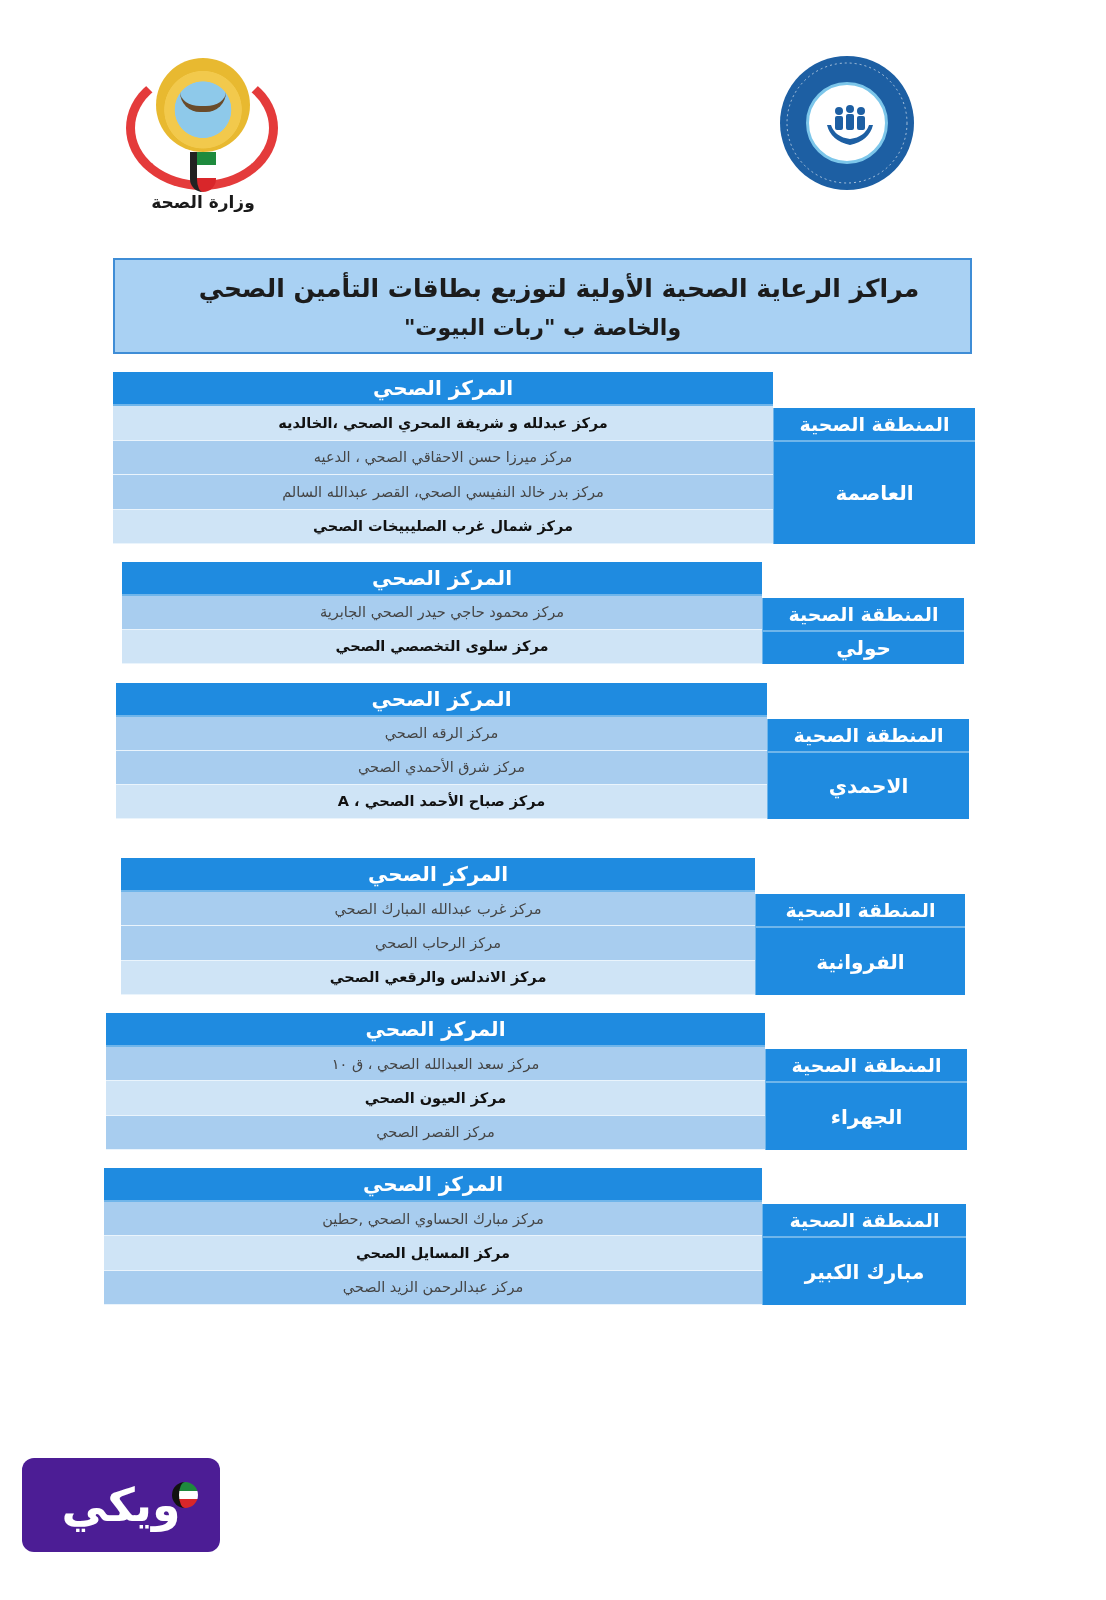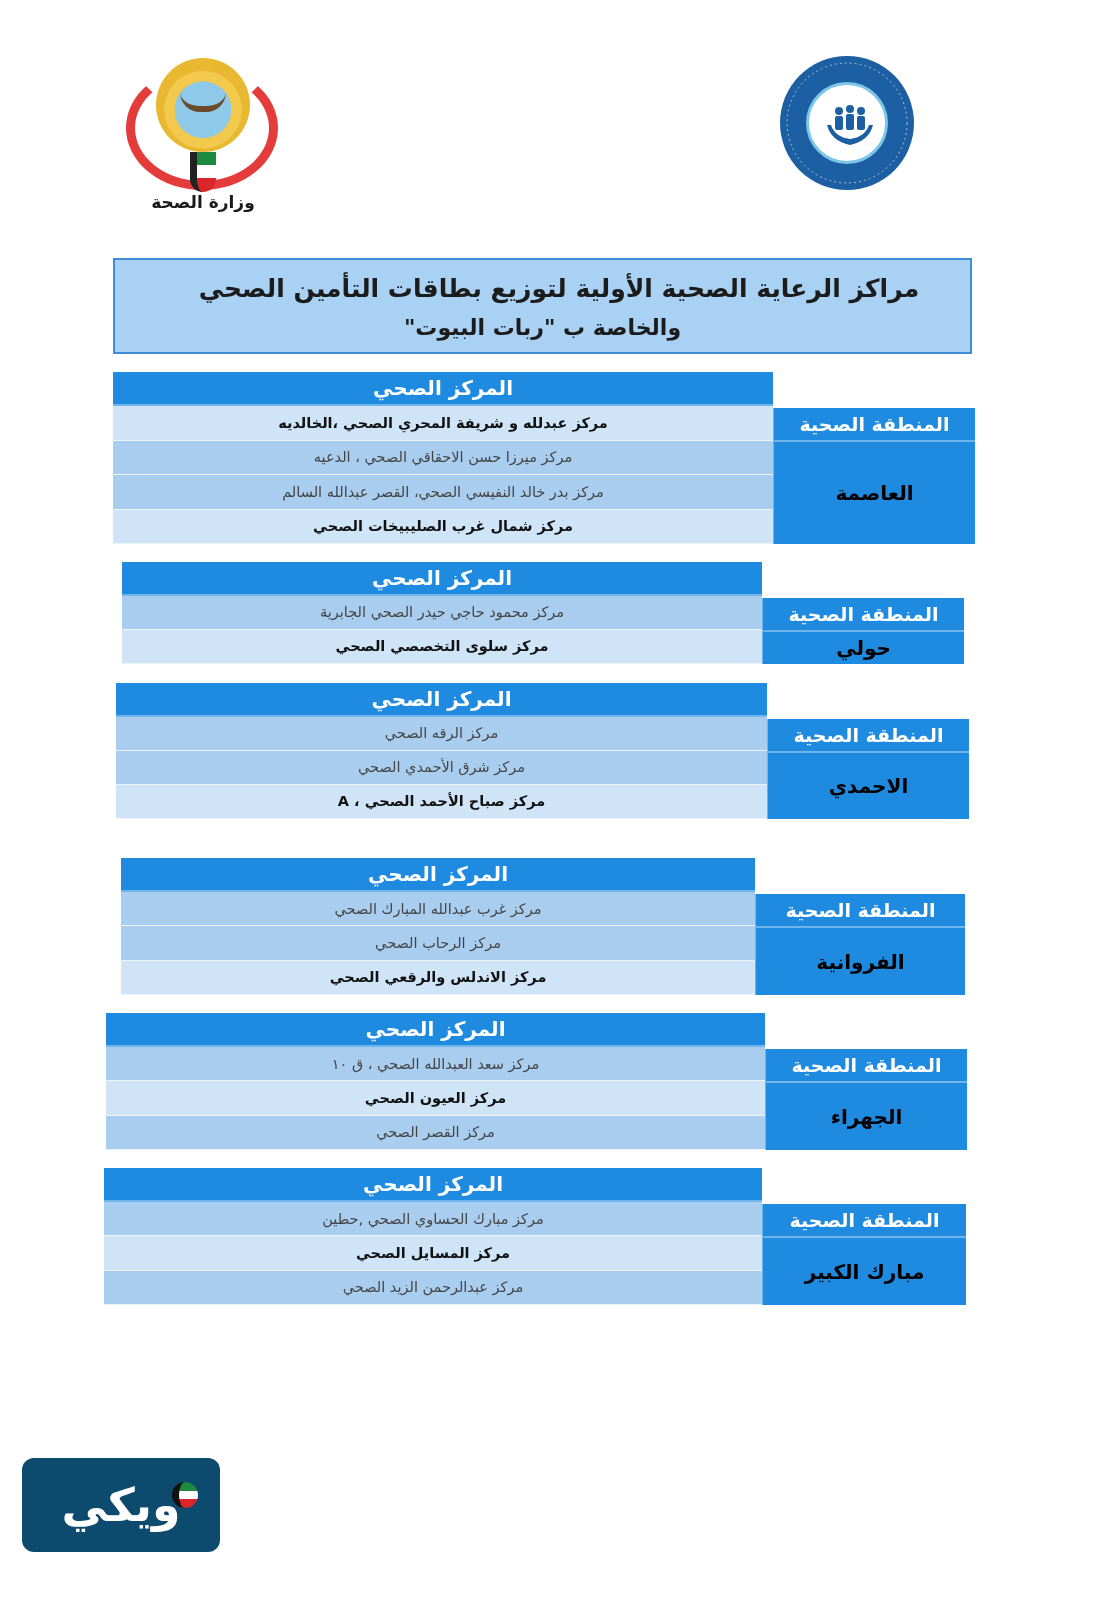--- a/index.html
+++ b/index.html
@@ -28,32 +28,32 @@
   .title-box { position: absolute; left: 113px; top: 258px; width: 859px; height: 96px;
     background: #a9d1f3; border: 2px solid #3f8dd6; direction: rtl; text-align: center; }
   .title-box .t1 { margin-top: 14px; font-size: 25px; font-weight: bold; color: #1c1c1c; margin-left: 33px; }
   .title-box .t2 { margin-top: 12px; font-size: 22px; font-weight: bold; color: #1c1c1c; }
 
   .region-table { position: absolute; direction: rtl; display: flex; }
   .region-table .region-col { display: flex; flex-direction: column; }
   .region-table .region-head { background: #1f8be0; color: #fff; font-size: 19px; font-weight: bold;
     height: 34px; display: flex; align-items: center; justify-content: center; border-bottom: 2px solid #6fb5ea;
     border-left: 1px solid #6fb5ea; margin-top: 36px; }
-  .region-table .region-name { flex: 1; background: #1f8be0; color: #000000; font-size: 20px; font-weight: bold;
+  .region-table .region-name { flex: 1; background: #1f8be0; color: #ffffff; font-size: 20px; font-weight: bold;
     display: flex; align-items: center; justify-content: center; border-left: 1px solid #6fb5ea; }
   .region-table .centers-col { flex: 1; display: flex; flex-direction: column; }
   .region-table .centers-head { background: #1f8be0; color: #fff; font-size: 20px; font-weight: bold;
     height: 34px; display: flex; align-items: center; justify-content: center; border-bottom: 2px solid #6fb5ea; }
   .region-table .center-row { height: 34.5px; display: flex; align-items: center; justify-content: center;
     font-size: 14.5px; color: #2b2b2b; border-bottom: 1.5px solid #eaf4fc; }
   .region-table .center-row.odd { background: #a8cdef; color: #444; }
   .region-table .center-row.even { background: #cfe4f6; color: #111; font-weight: bold; }
 
   .watermark { position: absolute; left: 22px; top: 1458px; width: 198px; height: 94px; border-radius: 12px;
-    background: #0c4a6e; direction: rtl; display: flex; align-items: center; justify-content: center; }
+    background: #4c1d95; direction: rtl; display: flex; align-items: center; justify-content: center; }
   .watermark .wm-text { color: #fff; font-size: 46px; font-weight: bold; letter-spacing: 1px; }
   .watermark .wm-flag { position: absolute; left: 150px; top: 24px; width: 26px; height: 26px; border-radius: 50%;
     background: linear-gradient(#1e8a3d 0 33%, #fff 33% 66%, #d9262a 66% 100%); border-left: 7px solid #111; }
 </style>
 </head>
 <body>
 
 <div class="logo-moh">
   <div class="crescent"></div>
   <div class="emblem"></div>

